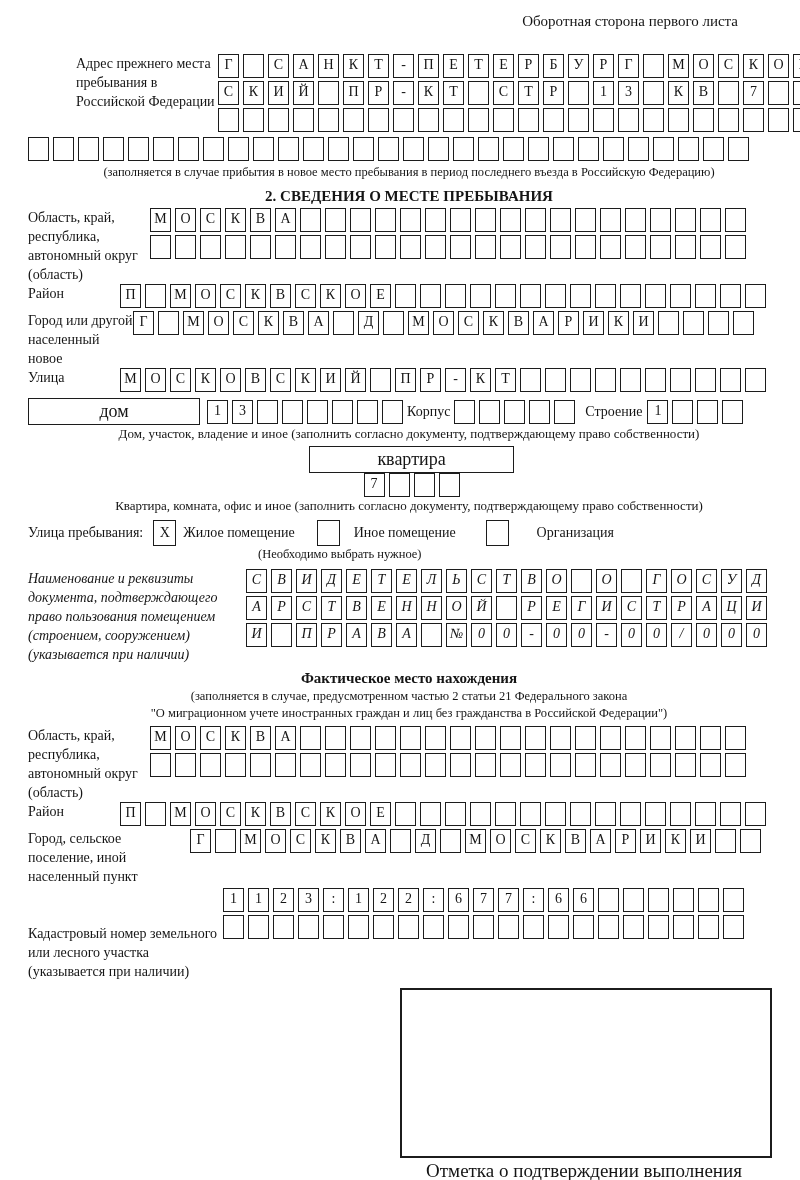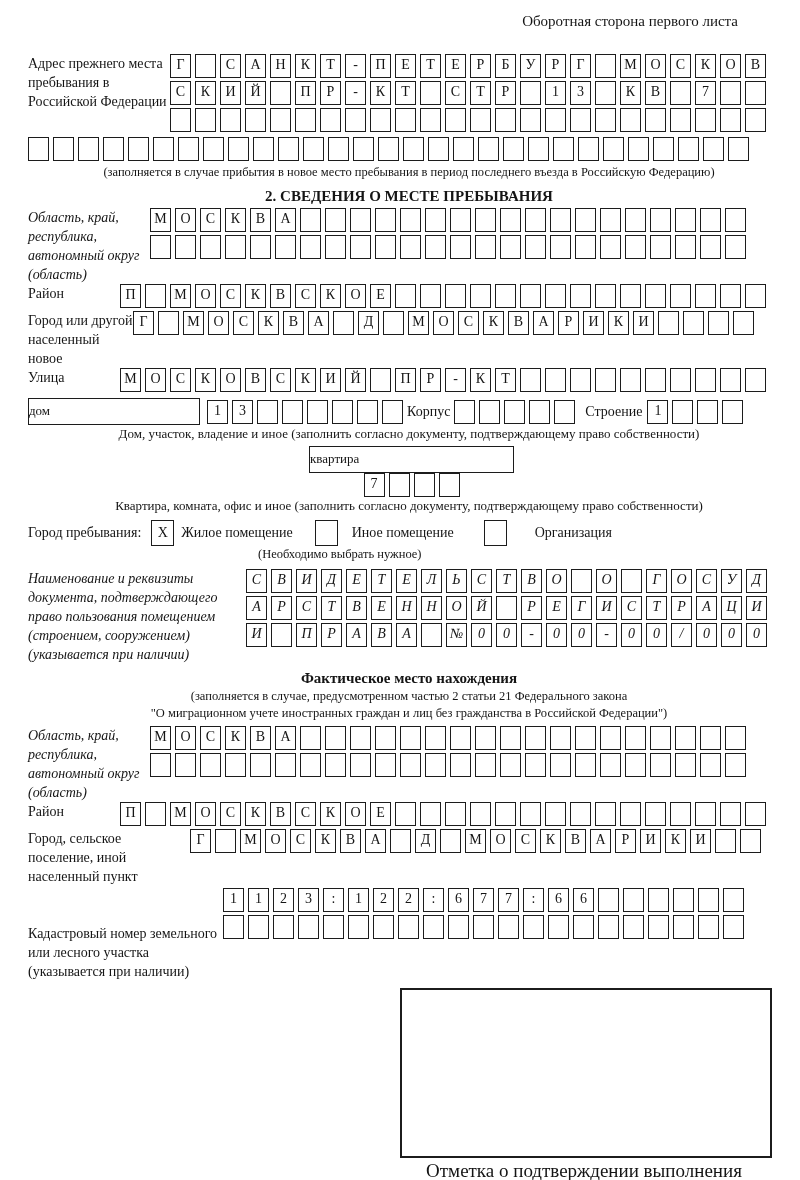--- a/index.html
+++ b/index.html
@@ -18,37 +18,37 @@
     display:inline-block;box-sizing:border-box;width:21px;height:24px;
     border:1.5px solid #1c1c1c;margin-right:4px;text-align:center;
     font-size:14px;line-height:20px;vertical-align:top;background:#fff;
   }
   .note-c{text-align:center;font-size:12.5px;line-height:17px;}
   .note-l{font-size:13px;line-height:18px;text-align:center;}
   .sect-title{text-align:center;font-weight:bold;font-size:15px;line-height:20px;margin-top:5px;}
 
   .widebox{
     box-sizing:border-box;border:1.5px solid #1c1c1c;height:27px;
-    font-size:13px;line-height:24px;background:#fff;flex-shrink:0;
+    text-align:center;font-size:18px;line-height:24px;background:#fff;flex-shrink:0;
   }
   .inline-lbl{font-size:14px;line-height:27px;flex-shrink:0;}
   .chk{
     display:inline-block;box-sizing:border-box;width:23px;height:26px;
     border:1.5px solid #1c1c1c;text-align:center;font-size:14px;line-height:23px;background:#fff;
   }
   .stay-row{display:flex;align-items:center;margin-top:5px;}
   .stay-row .opt-lbl{font-size:14px;}
 
   .stamp-wrap{width:412px;margin-left:auto;margin-right:0;margin-top:7px;}
   .stamp-box{box-sizing:border-box;width:372px;height:170px;border:2px solid #1c1c1c;margin-left:22px;background:#fff;}
   .stamp-note{margin-top:4px;text-align:center;font-size:19px;line-height:17px;}
 
   .mt2{margin-top:2px;}.mt3{margin-top:3px;}.mt4{margin-top:4px;}.mt6{margin-top:6px;font-style:italic;}
-  .mt24{margin-top:24px;}
-  .lw142{width:142px;}.lw122{width:122px;font-style:italic;}.lw92{width:92px;}.lw105{width:105px;}
+  .mt24{margin-top:24px;margin-left:48px;}
+  .lw142{width:142px;}.lw122{width:122px;}.lw92{width:92px;}.lw105{width:105px;}
   .lw218{width:218px;}.lw162{width:162px;}.lw195{width:195px;margin-top:36px;}
 </style>
 </head>
 <body>
 
 <div class="content">
 
   <div class="hdr">Оборотная сторона первого листа</div>
 
   <div class="frow mt24">
@@ -97,21 +97,21 @@
   </div>
   <div class="note-l">Дом, участок, владение и иное (заполнить согласно документу, подтверждающему право собственности)</div>
 
   <div class="frow mt3" style="align-items:center;flex-direction:column;">
     <div class="widebox" style="width:205px;margin-left:5px;">квартира</div>
     <div class="cellrow" style="margin-left:9px;margin-bottom:0;"><span class="cell">7</span><span class="cell"></span><span class="cell"></span><span class="cell"></span></div>
   </div>
   <div class="note-l">Квартира, комната, офис и иное (заполнить согласно документу, подтверждающему право собственности)</div>
 
   <div class="stay-row">
-    <span class="opt-lbl">Город пребывания:</span>
+    <span class="opt-lbl">Улица пребывания:</span>
     <span class="chk" style="margin-left:10px;">X</span>
     <span class="opt-lbl" style="margin-left:7px;">Жилое помещение</span>
     <span class="chk" style="margin-left:22px;"></span>
     <span class="opt-lbl" style="margin-left:14px;">Иное помещение</span>
     <span class="chk" style="margin-left:30px;"></span>
     <span class="opt-lbl" style="margin-left:28px;">Организация</span>
   </div>
   <div class="note-c" style="text-align:left;padding-left:230px;">(Необходимо выбрать нужное)</div>
 
   <div class="frow mt6">

